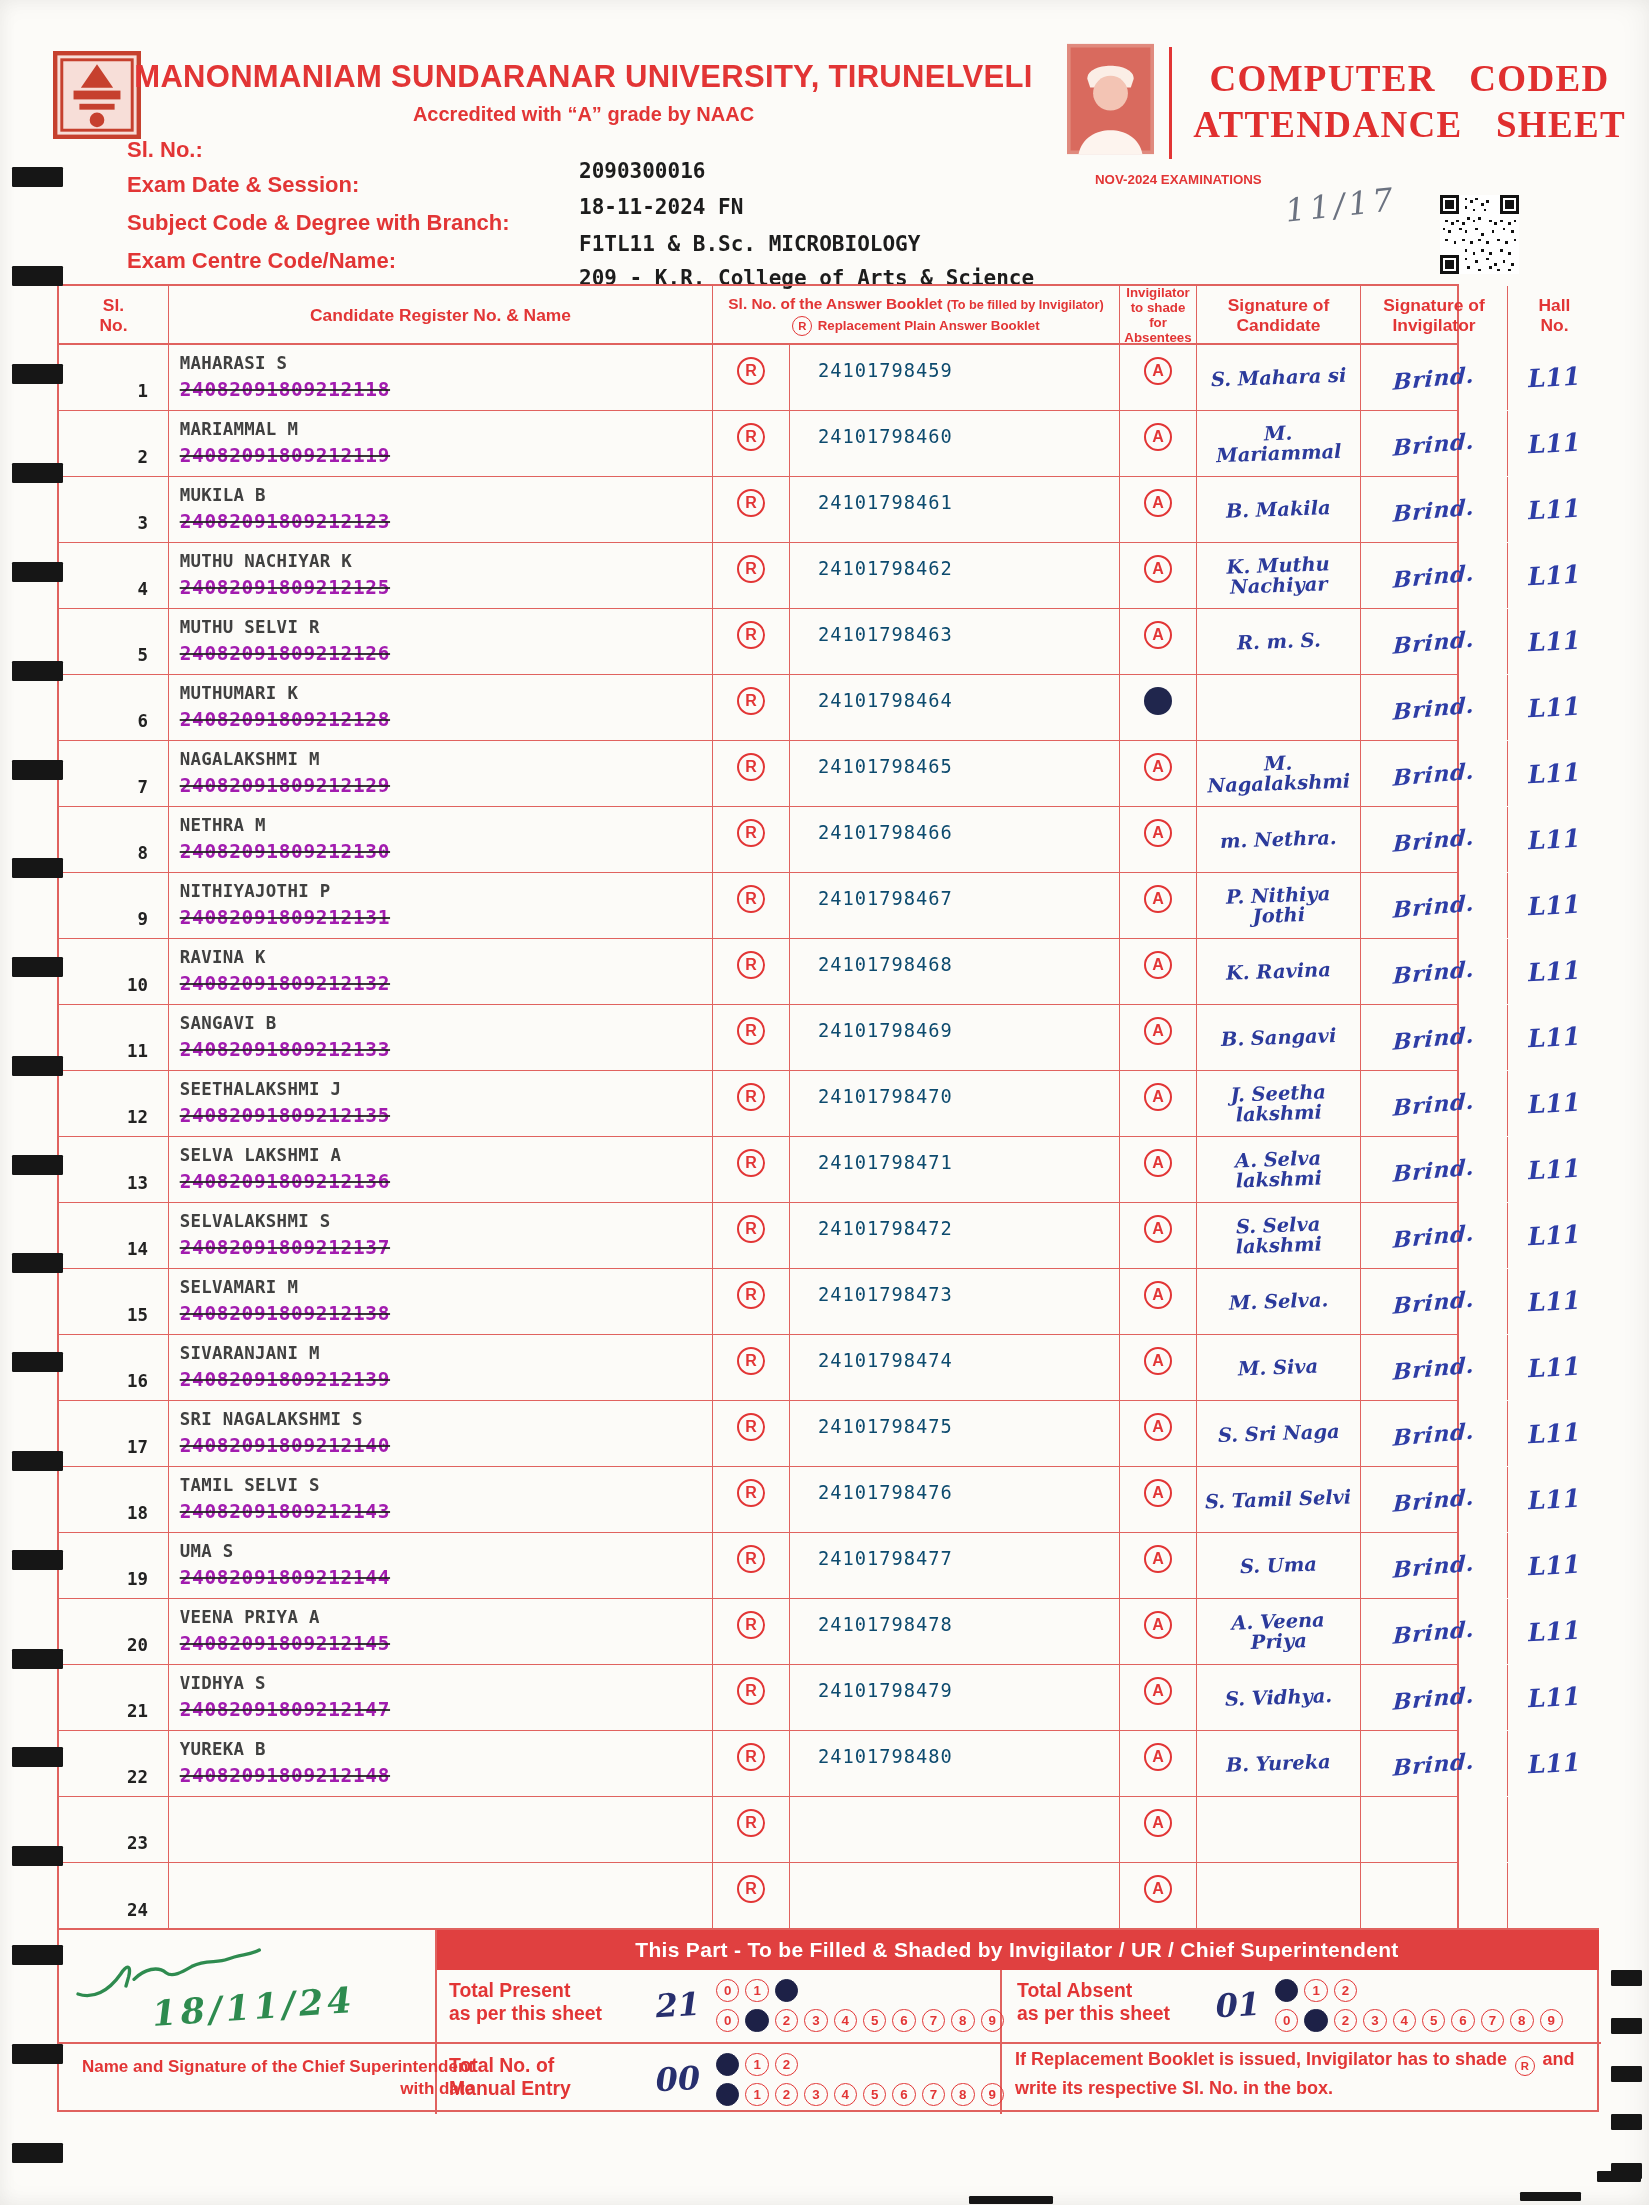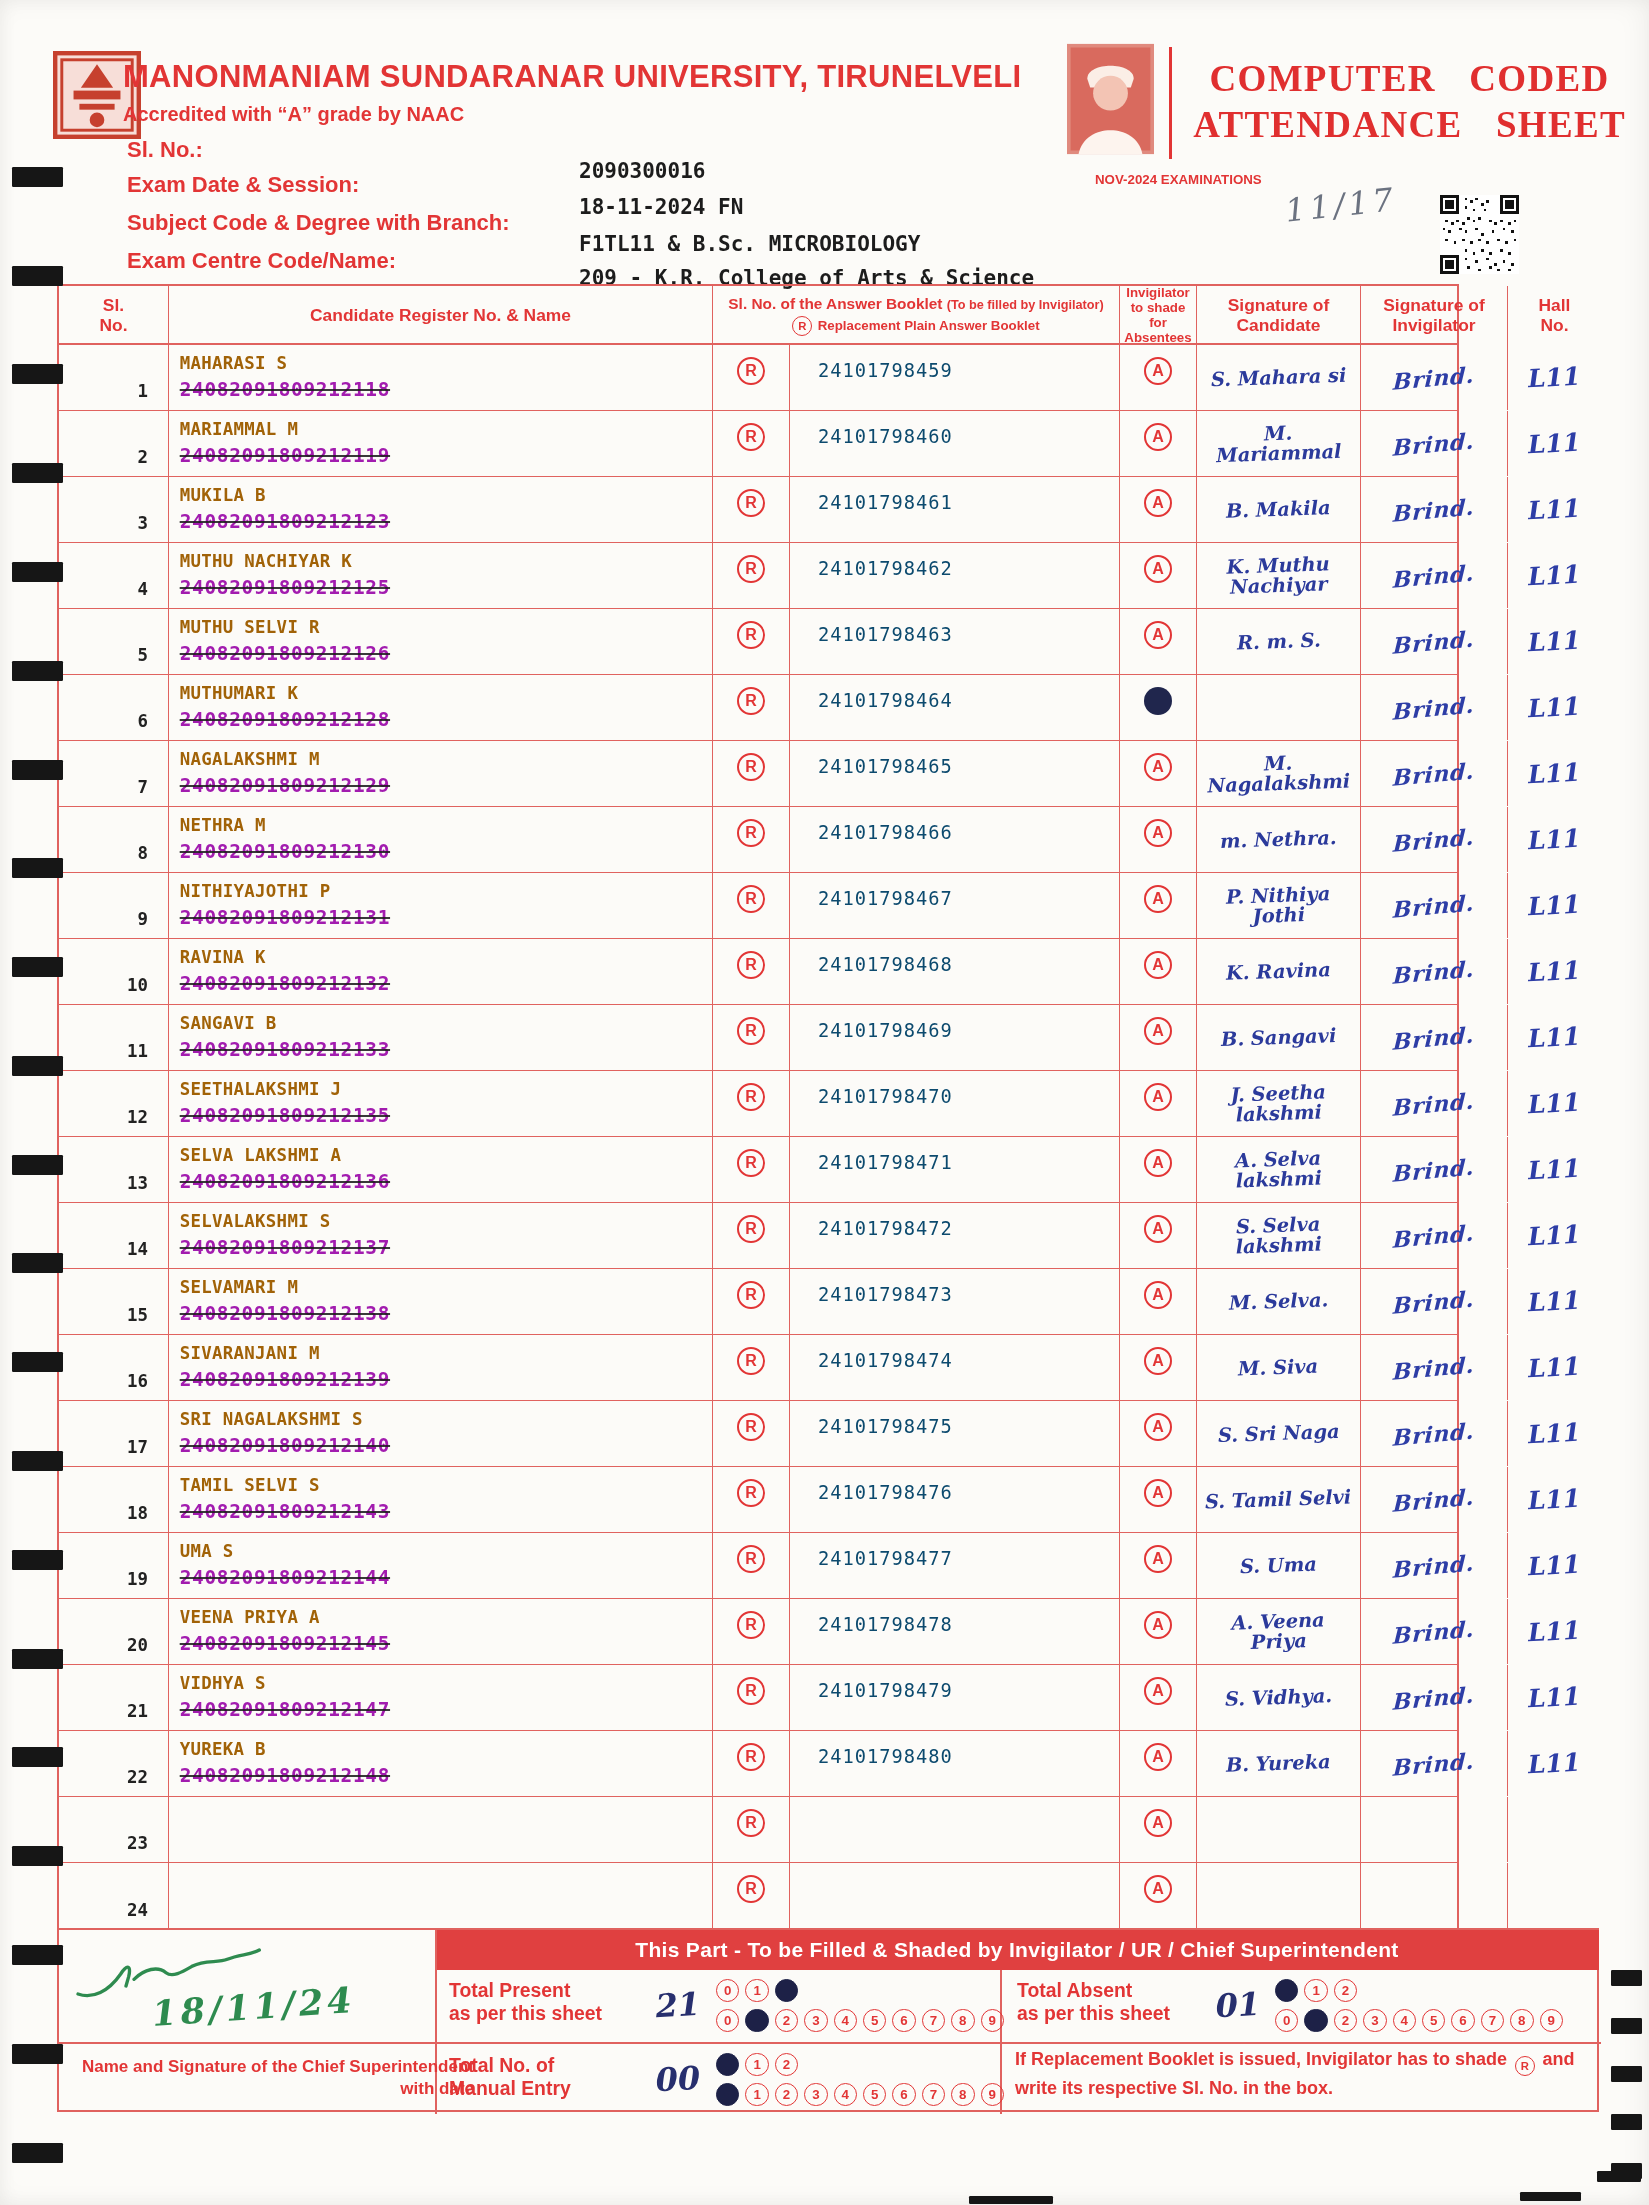--- a/index.html
+++ b/index.html
@@ -11,21 +11,21 @@
     --black:#1c1c1c;
   }
   *{margin:0;padding:0;box-sizing:border-box;}
   body{background:#e9e7e3;font-family:"Liberation Sans",sans-serif;}
   .sheet{position:relative;width:1650px;height:2205px;background:#fcfbf8;overflow:hidden;
          box-shadow:inset -6.7px 0 27px rgba(0,0,0,.05), inset 4px 0 16px rgba(0,0,0,.04);}
   .mark{position:absolute;background:#161616;border-radius:1.3px;}
 
   
   .logo{position:absolute;left:53px;top:51px;width:88px;height:88px;}
-  .uni-wrap{position:absolute;left:123px;top:59px;width:921px;}
+  .uni-wrap{position:absolute;left:123px;top:59px;width:921px;text-align:center;}
   .uni-wrap h1{color:var(--red);font-size:31px;font-weight:800;letter-spacing:0.3px;}
   .accred{color:var(--red);font-size:20px;font-weight:700;margin-top:8px;}
   .portrait{position:absolute;left:1067px;top:43px;width:87px;height:112px;}
   .vline{position:absolute;left:1169px;top:47px;width:2.7px;height:112px;background:var(--red);}
   .sheet-title{position:absolute;left:1193px;top:56px;width:433px;text-align:center;
     font-family:"Liberation Serif",serif;font-weight:700;color:#e02f2f;font-size:37px;
     letter-spacing:1.3px;word-spacing:23px;line-height:1.25;}
 
   
   .mlabel{position:absolute;left:127px;color:var(--red);font-size:22px;font-weight:700;white-space:nowrap;}
@@ -50,21 +50,21 @@
   .th-book .bk1{font-size:15.4px;}
   .th-book .paren{font-size:12.7px;font-weight:700;}
   .th-book .bk2{font-size:13.3px;margin-top:4px;display:flex;align-items:center;gap:5.3px;}
   .trow{height:66px;border-bottom:1.3px solid var(--line);}
   .trow:last-child{border-bottom:none;}
   .c{border-right:1.3px solid var(--line);position:relative;overflow:visible;}
   .c:last-child{border-right:none;}
   .c-sl{display:flex;align-items:flex-end;justify-content:flex-end;padding:0 20px 9.3px 0;
         font-family:"DejaVu Sans Mono",monospace;font-weight:700;font-size:17.4px;color:#222;}
   .c-cand{padding:8px 0 0 10.7px;}
-  .cname{font-family:"DejaVu Sans Mono",monospace;font-weight:700;font-size:17.4px;color:#a16207;letter-spacing:0.3px;}
+  .cname{font-family:"DejaVu Sans Mono",monospace;font-weight:700;font-size:17.4px;color:#404040;letter-spacing:0.3px;}
   .creg{font-family:"DejaVu Sans Mono",monospace;font-weight:700;font-size:19.4px;color:#a21caf;margin-top:4.7px;
         width:max-content;text-decoration:line-through;text-decoration-thickness:2.3px;
         text-decoration-color:rgba(30,30,30,.88);letter-spacing:0.7px;}
   .c-r,.c-abs{display:flex;align-items:center;justify-content:center;padding-bottom:13.3px;}
   .c-book{display:flex;align-items:center;padding:0 0 13.3px 28px;
           font-family:"DejaVu Sans Mono",monospace;font-weight:400;font-size:18.7px;color:#0c4a6e;letter-spacing:1px;}
   .c-sigc,.c-sigi,.c-hall{display:flex;align-items:center;justify-content:center;text-align:center;padding:2.7px 4px;}
   .circ{width:28px;height:28px;border:2px solid var(--red);border-radius:50%;color:var(--red);
         display:inline-flex;align-items:center;justify-content:center;font-weight:700;font-size:16px;flex:none;}
   .circ.small{width:20px;height:20px;border-width:1.7px;font-size:11.3px;}

